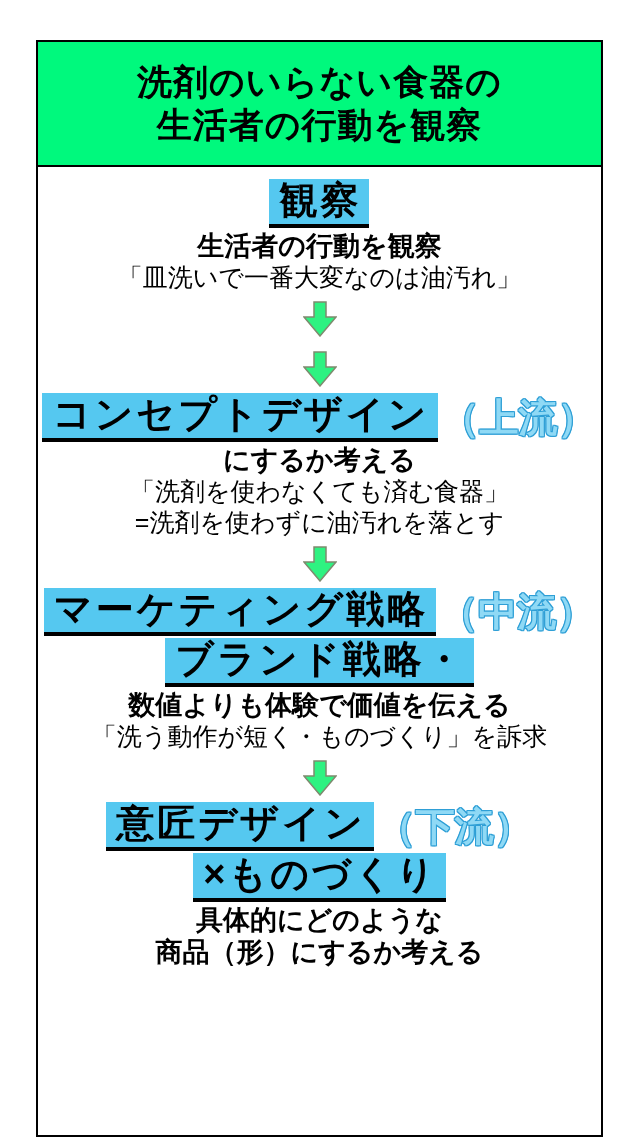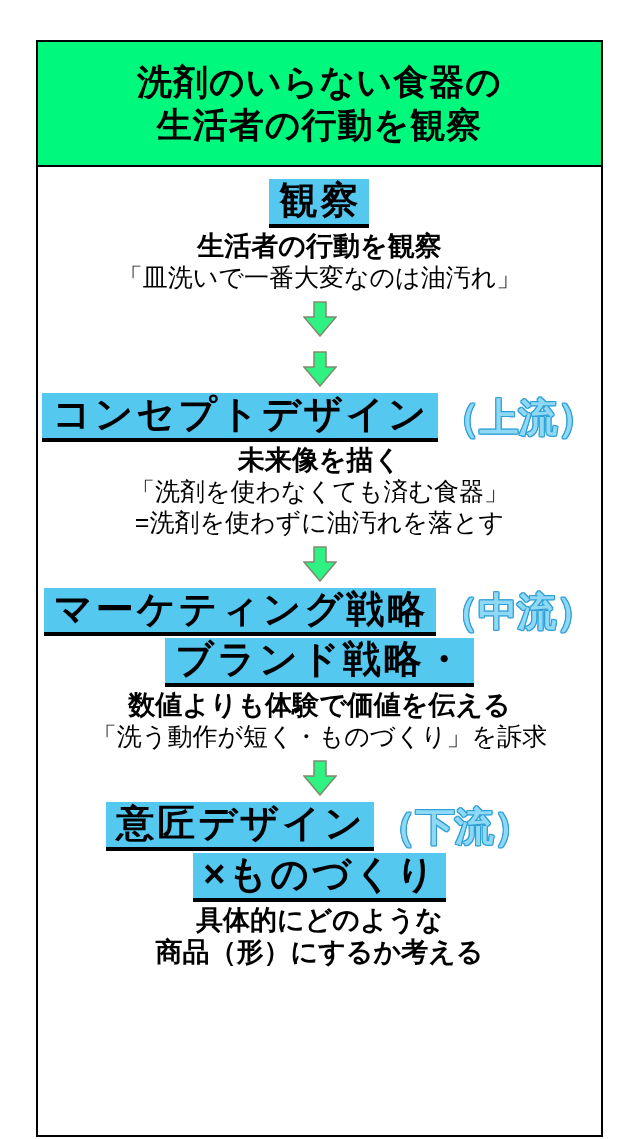--- a/index.html
+++ b/index.html
@@ -137,21 +137,21 @@
         <svg width="34" height="36" viewBox="0 0 34 36" aria-hidden="true">
           <polygon points="11,1 23,1 23,16 33,16 17,35 1,16 11,16" fill="#2EF281" stroke="#7E8A6E" stroke-width="1.5"></polygon>
         </svg>
       </div>
 
       <div class="section">
         <div class="hrow last">
           <span class="hl">コンセプトデザイン</span>
           <span class="note">（上流）</span>
         </div>
-        <div class="line b">未来像を描く</div>
+        <div class="line b">にするか考える</div>
         <div class="line">「洗剤を使わなくても済む食器」</div>
         <div class="line">=洗剤を使わずに油汚れを落とす</div>
       </div>
 
       <div class="arrow">
         <svg width="34" height="36" viewBox="0 0 34 36" aria-hidden="true">
           <polygon points="11,1 23,1 23,16 33,16 17,35 1,16 11,16" fill="#2EF281" stroke="#7E8A6E" stroke-width="1.5"></polygon>
         </svg>
       </div>
 

